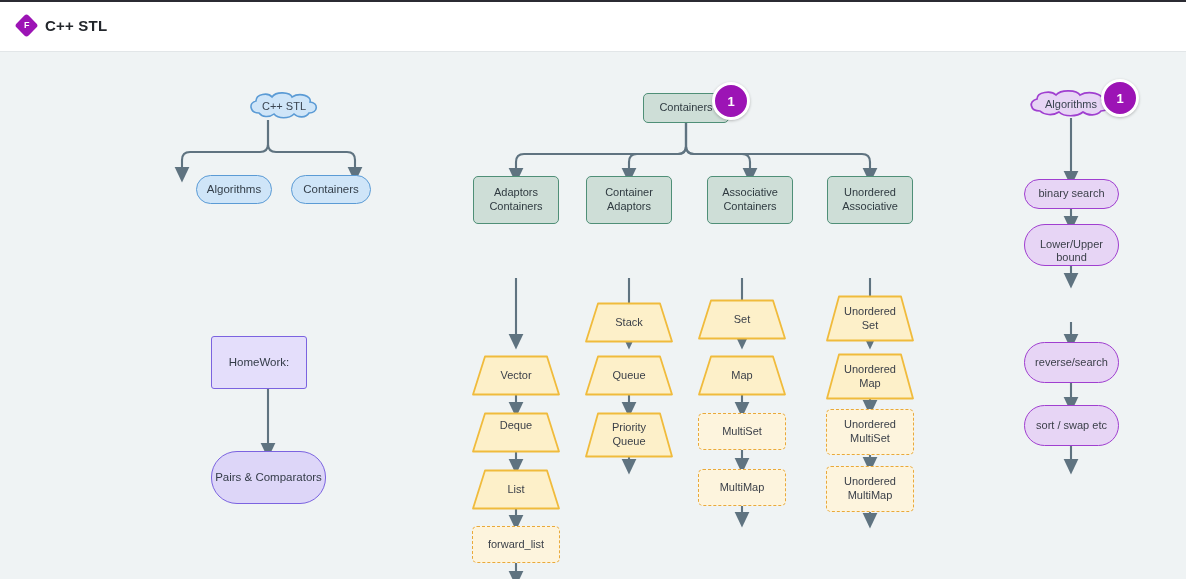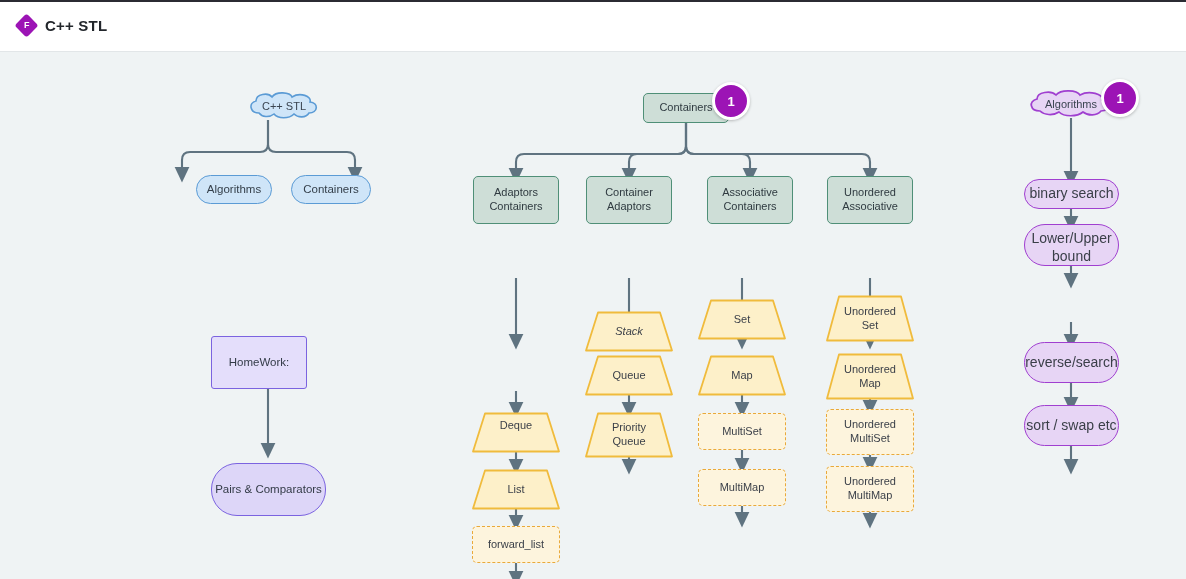--- a/index.html
+++ b/index.html
@@ -51,21 +51,21 @@
     background:#e4defb;border:1.6px solid #7b63e0;border-radius:3px;
     font-size:11.5px;color:#333b47;
   }
   .pill-purple-home{
     background:#ddd6f8;border:1.6px solid #7b63e0;border-radius:26px;
     font-size:11.5px;color:#333b47;
   }
   
   .pill-purple{
     background:#e7d5f5;border:1.8px solid #a03fd0;border-radius:22px;
-    font-size:14px;color:#3a3f48;
+    font-size:11px;color:#3a3f48;
   }
   
   .trap{position:absolute;}
   .trap svg{position:absolute;left:0;top:0;}
   .trap .tlabel{position:absolute;left:0;top:0;width:100%;height:100%;display:flex;align-items:center;justify-content:center;font-size:11px;color:#3a3f48;white-space:pre-line;text-align:center;line-height:1.25;}
   
   .box-dashed{
     background:#fdf4dd;border:1.6px dashed #e9a93a;border-radius:5px;
     font-size:11px;color:#3a3f48;
   }
@@ -149,21 +149,21 @@
   <div class="node pill-blue" style="left:196px;top:124px;width:76px;height:29px;">
     <span class="lbl">Algorithms</span>
   </div>
   <div class="node pill-blue" style="left:291px;top:124px;width:80px;height:29px;">
     <span class="lbl">Containers</span>
   </div>
 
   <div class="node box-purple" style="left:211px;top:285px;width:96px;height:53px;">
     <span class="lbl">HomeWork:</span>
   </div>
-  <div class="node pill-purple-home" style="left:211px;top:400px;width:115px;height:53px;margin-top:12px;">
+  <div class="node pill-purple-home" style="left:211px;top:400px;width:115px;height:53px;">
     <span class="lbl">Pairs &amp; Comparators</span>
   </div>
 
   <div class="node box-green" style="left:643px;top:42px;width:86px;height:30px;">
     <span class="lbl">Containers</span>
   </div>
   <div class="badge" style="left:712px;top:31px;">
     <span>1</span>
   </div>
 
@@ -177,37 +177,43 @@
   </div>
   <div class="node box-green" style="left:707px;top:125px;width:86px;height:48px;">
     <span class="lbl">Associative
 Containers</span>
   </div>
   <div class="node box-green" style="left:827px;top:125px;width:86px;height:48px;">
     <span class="lbl">Unordered
 Associative</span>
   </div>
 
+  <div class="trap" style="left:472px;top:304px;width:88px;height:41px;">
+    <svg width="88" height="41" viewBox="0 0 88 41" xmlns="http://www.w3.org/2000/svg">
+      <path d="M13,1.5 L75,1.5 L87,39.5 L1,39.5 Z" fill="#fdf0c9" stroke="#f0bb3c" stroke-width="1.8" stroke-linejoin="round"></path>
+    </svg>
+    <div class="tlabel">Vector</div>
+  </div>
   <div class="trap" style="left:472px;top:361px;width:88px;height:28px;">
     <svg width="88" height="41" viewBox="0 0 88 41" xmlns="http://www.w3.org/2000/svg">
       <path d="M13,1.5 L75,1.5 L87,39.5 L1,39.5 Z" fill="#fdf0c9" stroke="#f0bb3c" stroke-width="1.8" stroke-linejoin="round"></path>
     </svg>
     <div class="tlabel">Deque</div>
   </div>
   <div class="trap" style="left:472px;top:418px;width:88px;height:41px;">
     <svg width="88" height="41" viewBox="0 0 88 41" xmlns="http://www.w3.org/2000/svg">
       <path d="M13,1.5 L75,1.5 L87,39.5 L1,39.5 Z" fill="#fdf0c9" stroke="#f0bb3c" stroke-width="1.8" stroke-linejoin="round"></path>
     </svg>
     <div class="tlabel">List</div>
   </div>
   <div class="node box-dashed" style="left:472px;top:475px;width:88px;height:37px;">
     <span class="lbl">forward_list</span>
   </div>
 
-  <div class="trap" style="left:585px;top:260px;width:88px;height:41px;font-style:italic;">
+  <div class="trap" style="left:585px;top:251px;width:88px;height:41px;">
     <svg width="88" height="41" viewBox="0 0 88 41" xmlns="http://www.w3.org/2000/svg">
       <path d="M13,1.5 L75,1.5 L87,39.5 L1,39.5 Z" fill="#fdf0c9" stroke="#f0bb3c" stroke-width="1.8" stroke-linejoin="round"></path>
     </svg>
     <div class="tlabel">Stack</div>
   </div>
   <div class="trap" style="left:585px;top:304px;width:88px;height:41px;">
     <svg width="88" height="41" viewBox="0 0 88 41" xmlns="http://www.w3.org/2000/svg">
       <path d="M13,1.5 L75,1.5 L87,39.5 L1,39.5 Z" fill="#fdf0c9" stroke="#f0bb3c" stroke-width="1.8" stroke-linejoin="round"></path>
     </svg>
     <div class="tlabel">Queue</div>

